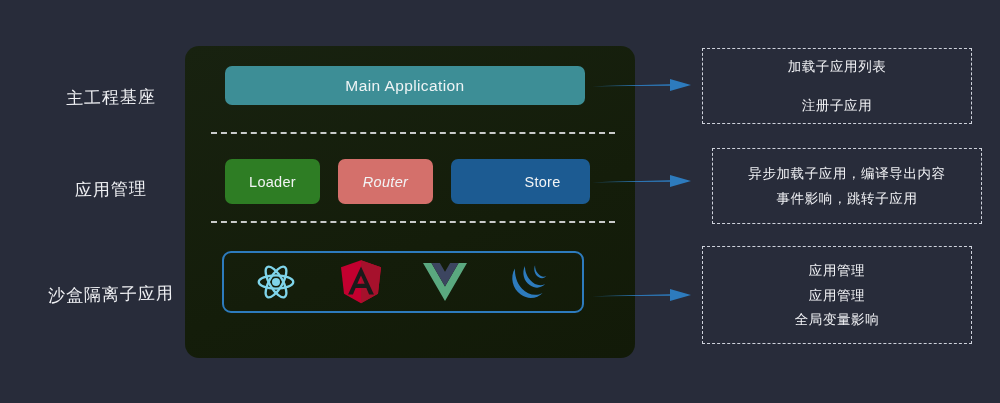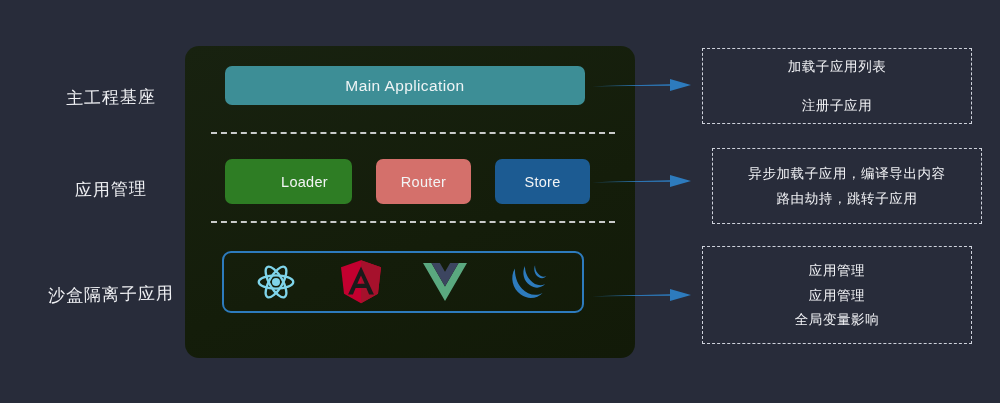--- a/index.html
+++ b/index.html
@@ -91,23 +91,23 @@
     width: 95px;
     height: 45px;
     border-radius: 7px;
     display: flex;
     align-items: center;
     justify-content: center;
     color: #f2f4f5;
     font-size: 14.5px;
     letter-spacing: .3px;
   }
-  .module.loader { background: #2e7d24; padding-left: 32px; }
-  .module.router { background: #d4706b; }
-  .module.store  { background: #1c5b92; }
+  .module.loader { background: #2e7d24; }
+  .module.router { background: #d4706b; font-style: italic; }
+  .module.store  { background: #1c5b92; padding-left: 44px; }
 
   
   .sandbox {
     position: absolute;
     left: 37px;
     top: 205px;
     width: 362px;
     height: 62px;
     border: 2px solid #2d7bbd;
     border-radius: 9px;
@@ -245,21 +245,21 @@
     </svg>
   </div>
 
   <div class="note" id="note-1">
     <div class="note-line">加载子应用列表</div>
     <div class="note-line">注册子应用</div>
   </div>
 
   <div class="note" id="note-2">
     <div class="note-line">异步加载子应用，编译导出内容</div>
-    <div class="note-line">路由劫持，跳转子应用</div>
+    <div class="note-line">事件影响，跳转子应用</div>
   </div>
 
   <div class="note" id="note-3">
     <div class="note-line">应用管理</div>
     <div class="note-line">应用管理</div>
     <div class="note-line">全局变量影响</div>
   </div>
 
 </div>
 

